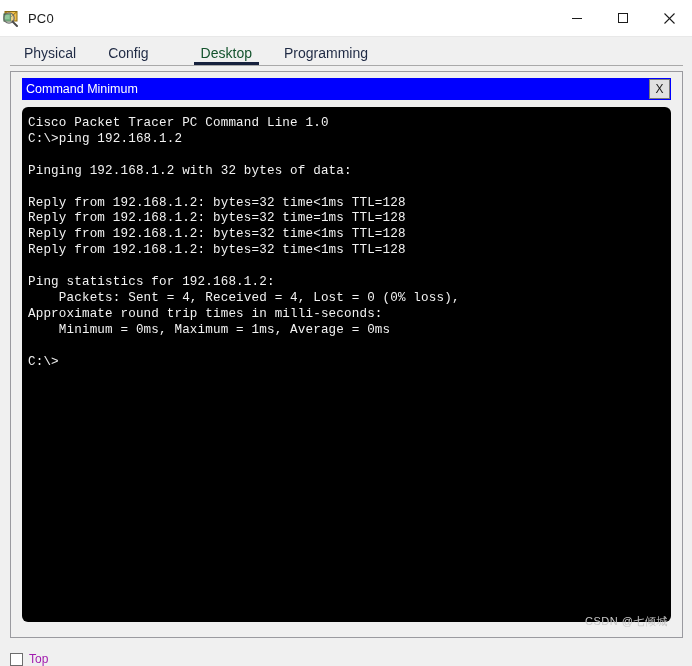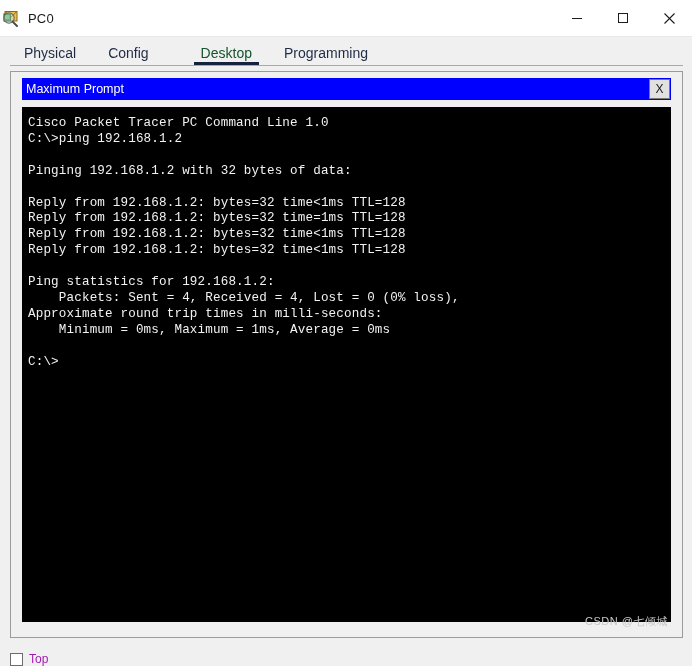--- a/index.html
+++ b/index.html
@@ -164,20 +164,21 @@
     background: #000000;
     color: #f2f2f2;
     font-family: "Liberation Mono", "DejaVu Sans Mono", monospace;
     font-size: 12.6px;
     line-height: 15.9px;
     padding: 9px 6px 6px 6px;
     box-sizing: border-box;
     white-space: pre;
     overflow: hidden;
     letter-spacing: 0.15px;
+    border-radius: 6px;
   }
 
   
   .watermark {
     position: absolute;
     right: 14px;
     bottom: 8px;
     font-size: 11px;
     color: #c9c9c9;
     letter-spacing: 0.5px;
@@ -260,21 +261,21 @@
     <div class="tab">Physical</div>
     <div class="tab">Config</div>
     <div class="tab active">Desktop</div>
     <div class="tab">Programming</div>
   </div>
 
   <div class="content">
     <div class="panel">
 
       <div class="cmd-header">
-        <span class="cmd-header-title">Maximum Prompt</span>
+        <span class="cmd-header-title">Command Minimum</span>
         <div class="cmd-close-btn">X</div>
       </div>
 
       <div class="terminal">Cisco Packet Tracer PC Command Line 1.0
 C:\&gt;ping 192.168.1.2
 
 Pinging 192.168.1.2 with 32 bytes of data:
 
 Reply from 192.168.1.2: bytes=32 time&lt;1ms TTL=128
 Reply from 192.168.1.2: bytes=32 time=1ms TTL=128

